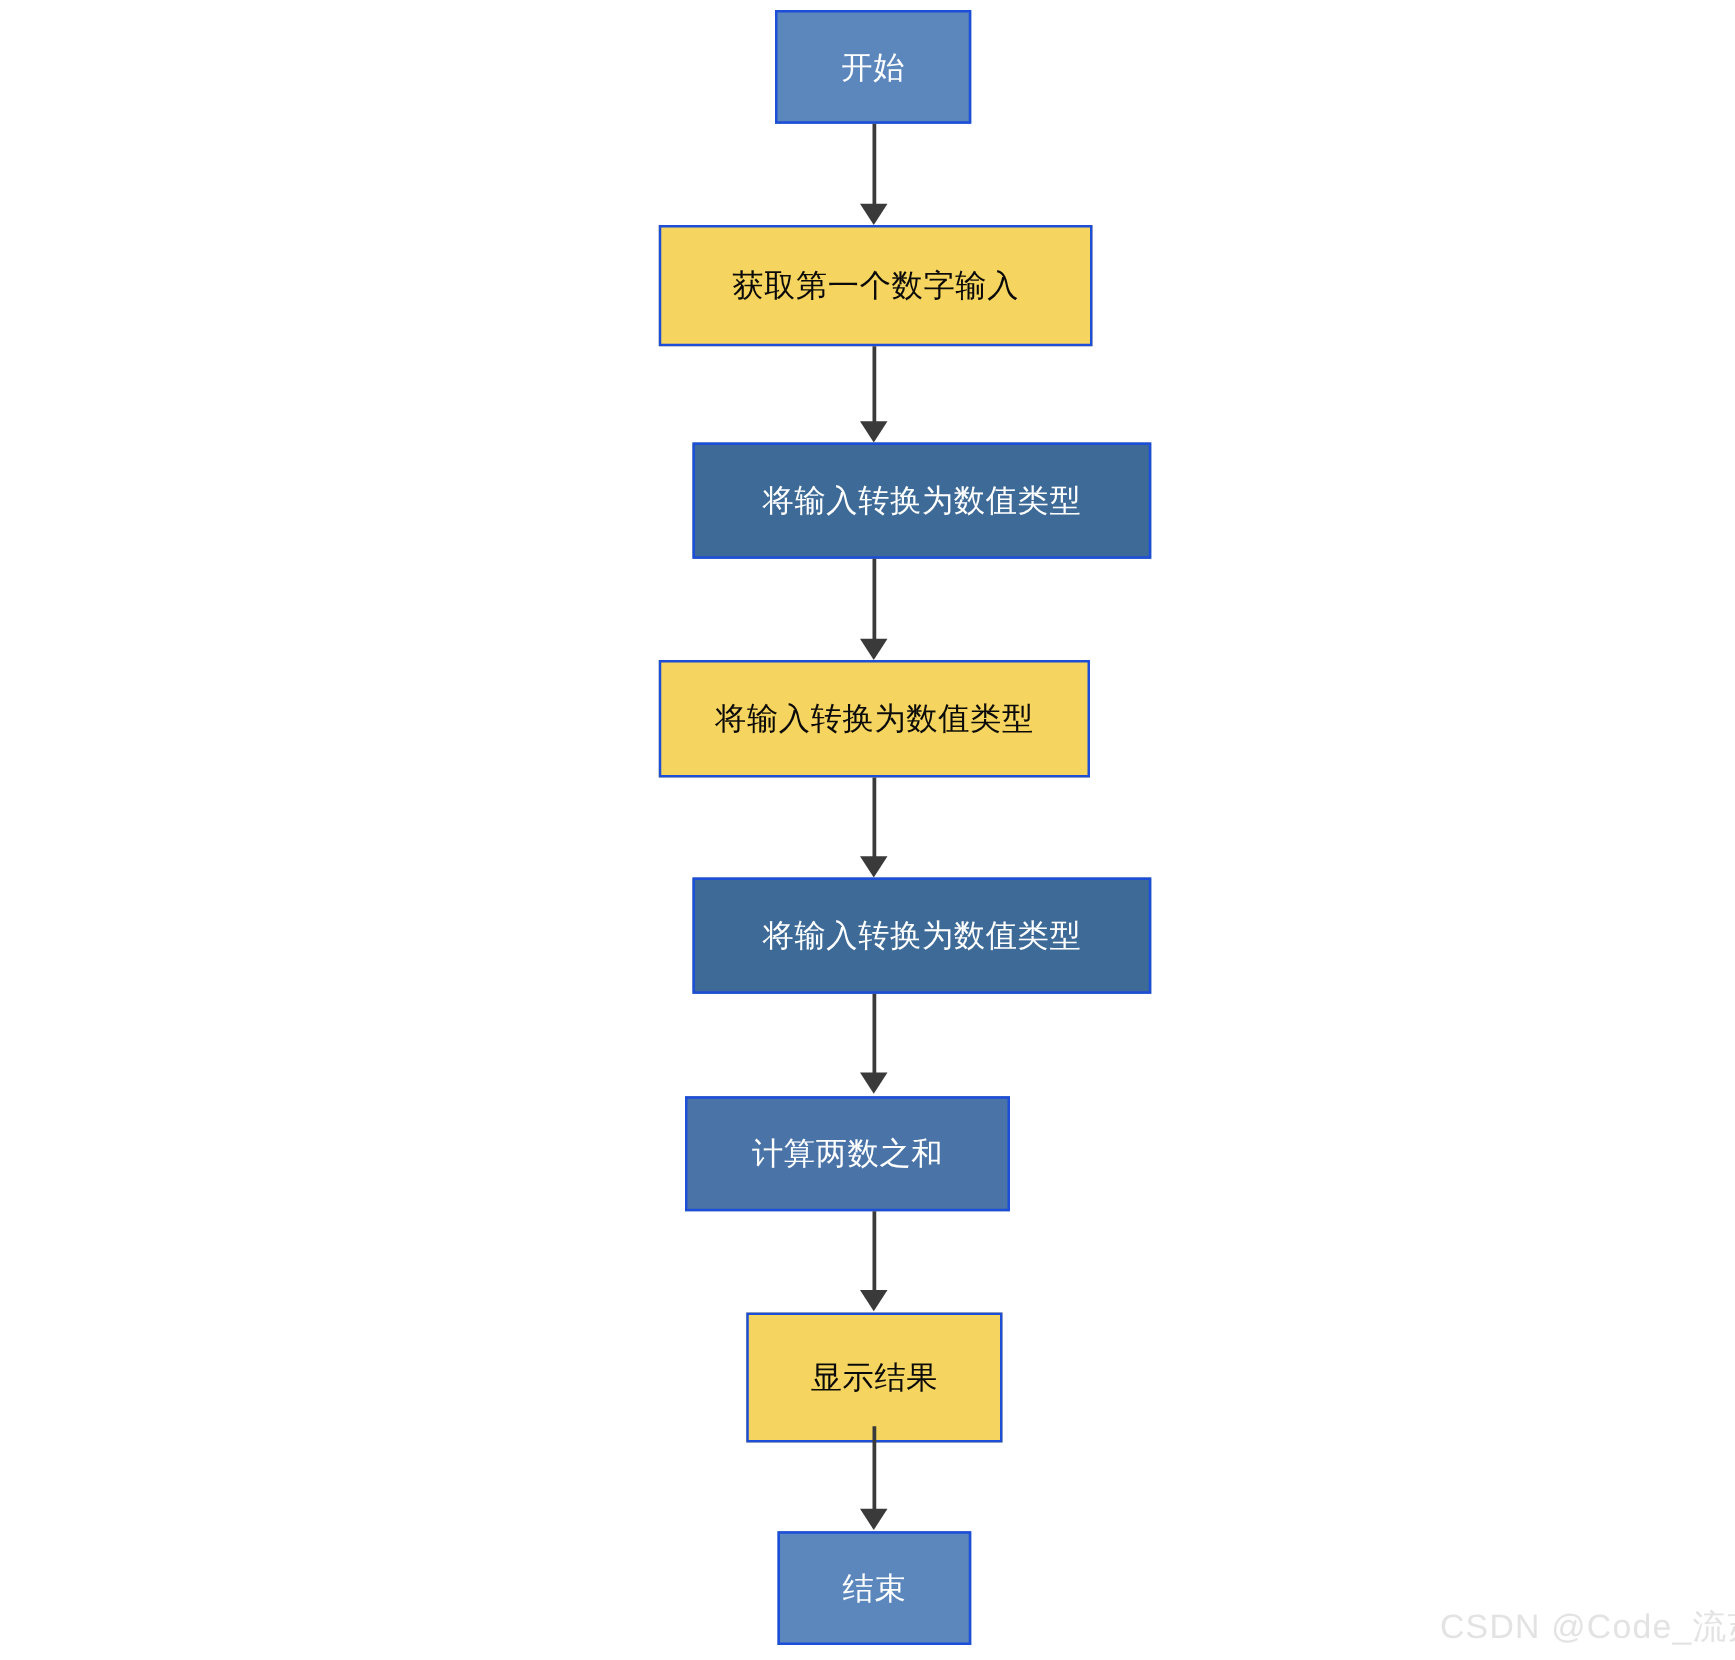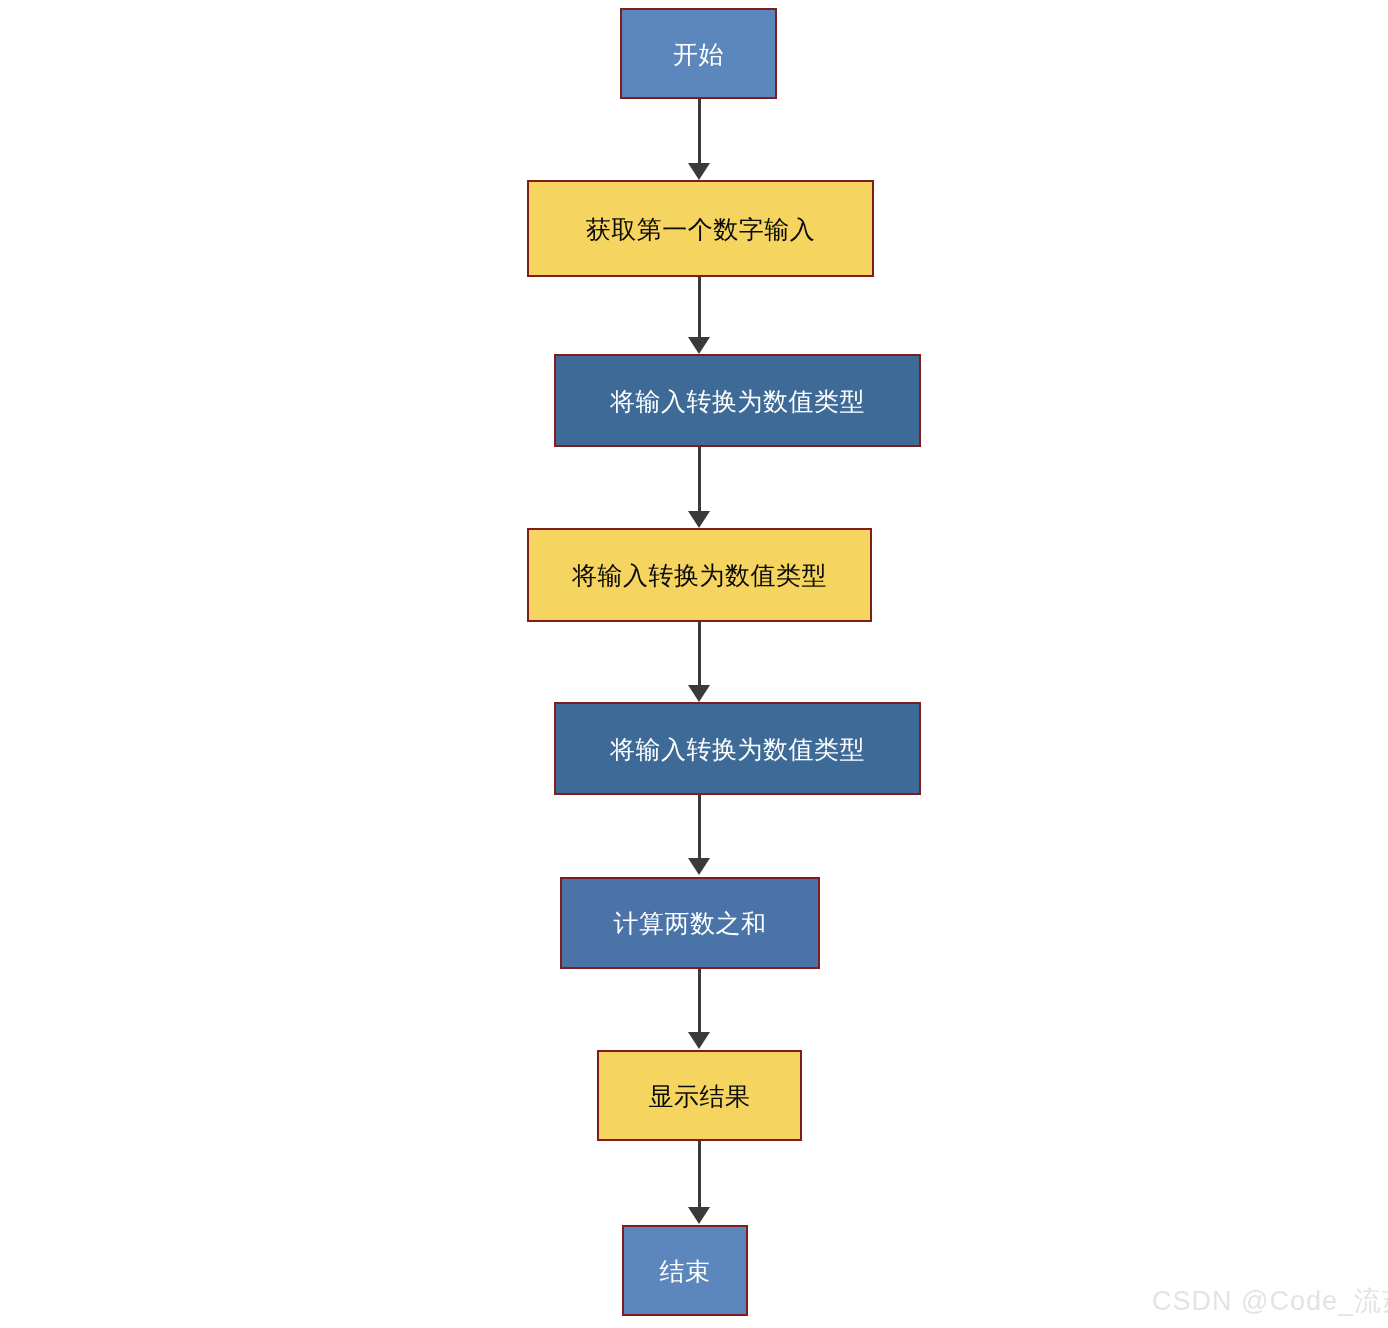--- a/index.html
+++ b/index.html
@@ -13,21 +13,21 @@
   #canvas {
     position: relative;
     width: 1388px;
     height: 1328px;
     background: #ffffff;
     overflow: hidden;
   }
   .node {
     position: absolute;
     box-sizing: border-box;
-    border: 2px solid #7f1d1d;
+    border: 2px solid #1d4ed8;
     display: flex;
     align-items: center;
     justify-content: center;
     text-align: center;
     font-size: 25px;
     line-height: 1.2;
     letter-spacing: 0.5px;
     font-weight: 400;
     white-space: nowrap;
   }
@@ -103,33 +103,33 @@
   <div class="connector" style="left:698px; top:622px; height:67px;"></div>
   <div class="arrowhead" style="left:688px; top:685px;"></div>
 
   <div class="node fill-darkblue" style="left:514px; top:702px; width:367px; height:93px;">
     <span>将输入转换为数值类型</span>
   </div>
 
   <div class="connector" style="left:698px; top:795px; height:66px;"></div>
   <div class="arrowhead" style="left:688px; top:858px;"></div>
 
-  <div class="node fill-midblue" style="left:560px; top:877px; width:260px; height:92px;">
+  <div class="node fill-midblue" style="left:548px; top:877px; width:260px; height:92px;">
     <span>计算两数之和</span>
   </div>
 
   <div class="connector" style="left:698px; top:969px; height:64px;"></div>
   <div class="arrowhead" style="left:688px; top:1032px;"></div>
 
-  <div class="node fill-yellow" style="left:597px; top:1050px; width:205px; height:91px;">
+  <div class="node fill-yellow" style="left:597px; top:1050px; width:205px; height:104px;">
     <span>显示结果</span>
   </div>
 
   <div class="connector" style="left:698px; top:1141px; height:67px;"></div>
   <div class="arrowhead" style="left:688px; top:1207px;"></div>
 
-  <div class="node fill-lightblue" style="left:622px; top:1225px; width:126px; height:91px;">
+  <div class="node fill-lightblue" style="left:622px; top:1225px; width:155px; height:91px;">
     <span>结束</span>
   </div>
 
   <div class="watermark" style="left:1152px; top:1283px;">CSDN @Code_流苏</div>
 
 </div>
 
 </body></html>

